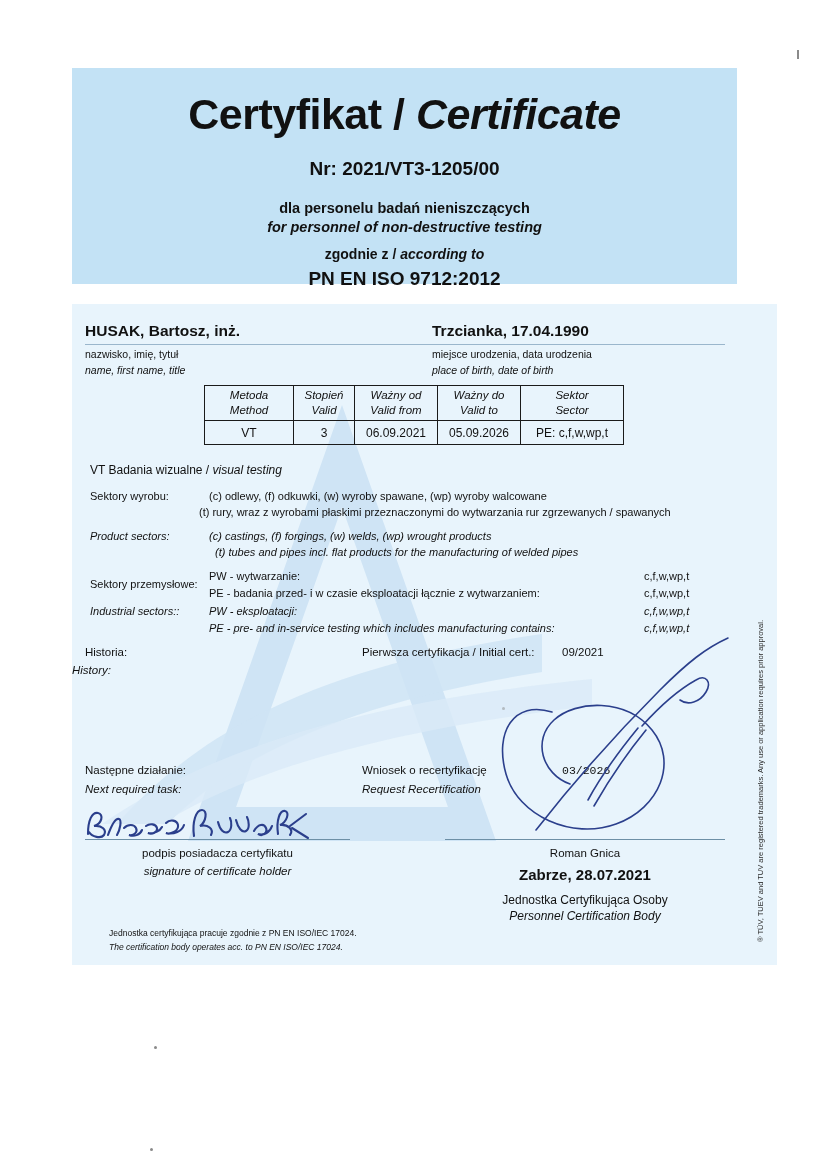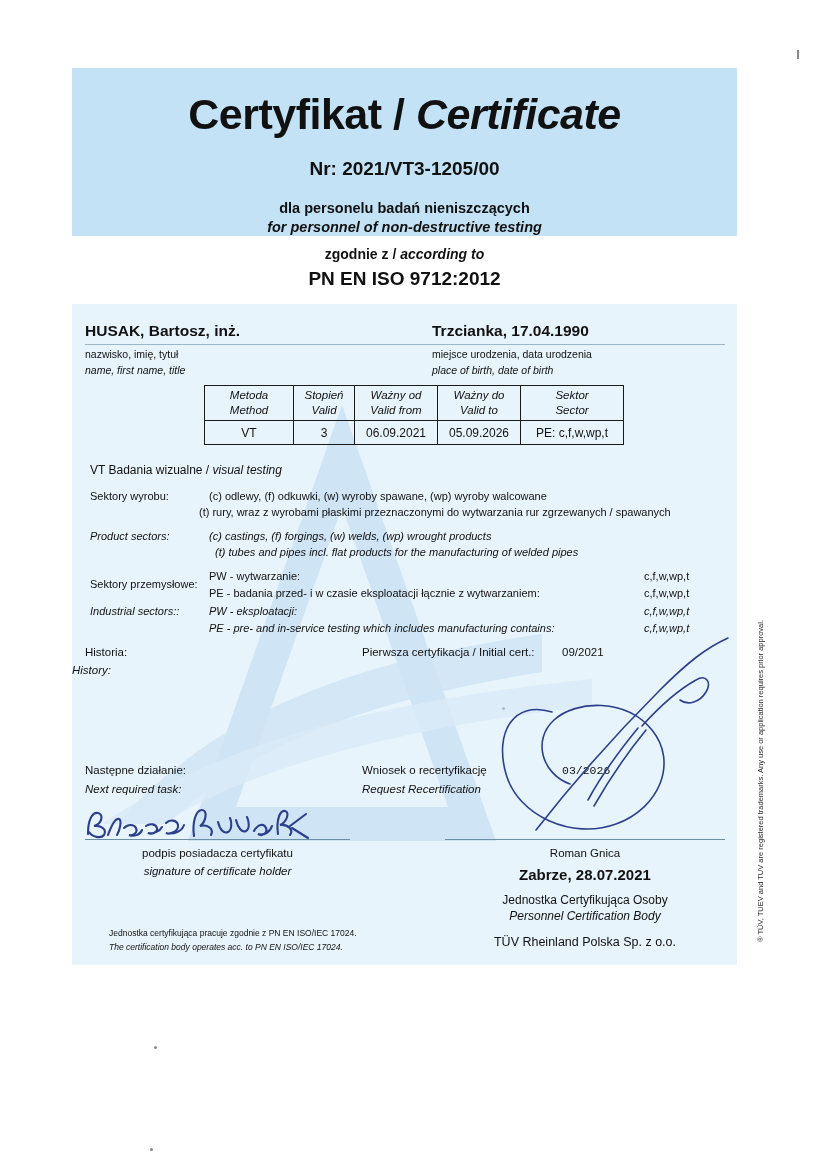--- a/index.html
+++ b/index.html
@@ -21,21 +21,21 @@
     position: absolute;
     left: 0; top: 0;
     width: 824px; height: 1160px;
     background: #ffffff;
   }
 
   
   #header-band {
     position: absolute;
     left: 72px; top: 68px;
-    width: 665px; height: 168px;
+    width: 665px; height: 216px;
     background: #c3e2f5;
   }
   #cert-title {
     position: absolute;
     left: 0; top: 22px;
     width: 665px;
     text-align: center;
     font-size: 43px;
     font-weight: bold;
     letter-spacing: -0.5px;
@@ -68,20 +68,21 @@
     text-align: center; font-size: 19px; font-weight: bold;
   }
 
   
   #body-band {
     position: absolute;
     left: 72px; top: 304px;
     width: 665px; height: 661px;
     background: #e8f4fc;
     overflow: hidden;
+    padding-left: 40px;
   }
 
   
   #watermark {
     position: absolute;
     left: 0; top: 0;
     width: 665px; height: 661px;
     pointer-events: none;
   }
 
@@ -338,21 +339,20 @@
     <div class="sig-rule" style="left:13px; top:535px; width:265px;"></div>
     <div class="sig-rule" style="left:373px; top:535px; width:280px;"></div>
 
     <div class="sig-cap" style="left:13px; top:543px; width:265px;">podpis posiadacza certyfikatu</div>
     <div class="sig-cap it" style="left:13px; top:561px; width:265px;">signature of certificate holder</div>
 
     <div class="sig-cap" style="left:373px; top:543px; width:280px;">Roman Gnica</div>
     <div class="sig-cap" style="left:373px; top:562px; width:280px; font-size:15px; font-weight:bold;">Zabrze, 28.07.2021</div>
     <div class="sig-cap" style="left:373px; top:589px; width:280px; font-size:12px;">Jednostka Certyfikująca Osoby</div>
     <div class="sig-cap it" style="left:373px; top:605px; width:280px; font-size:12px;">Personnel Certification Body</div>
-    <div class="sig-cap" style="left:373px; top:631px; width:280px; font-size:12.5px;">TÜV Rheinland Polska Sp. z o.o.</div>
 
     <div class="iso-note" style="left:37px; top:624px;">Jednostka certyfikująca pracuje zgodnie z PN EN ISO/IEC 17024.</div>
     <div class="iso-note it" style="left:37px; top:638px;">The certification body operates  acc. to PN EN ISO/IEC 17024.</div>
   </div>
 
   <div id="footer">
     
 
     
     

